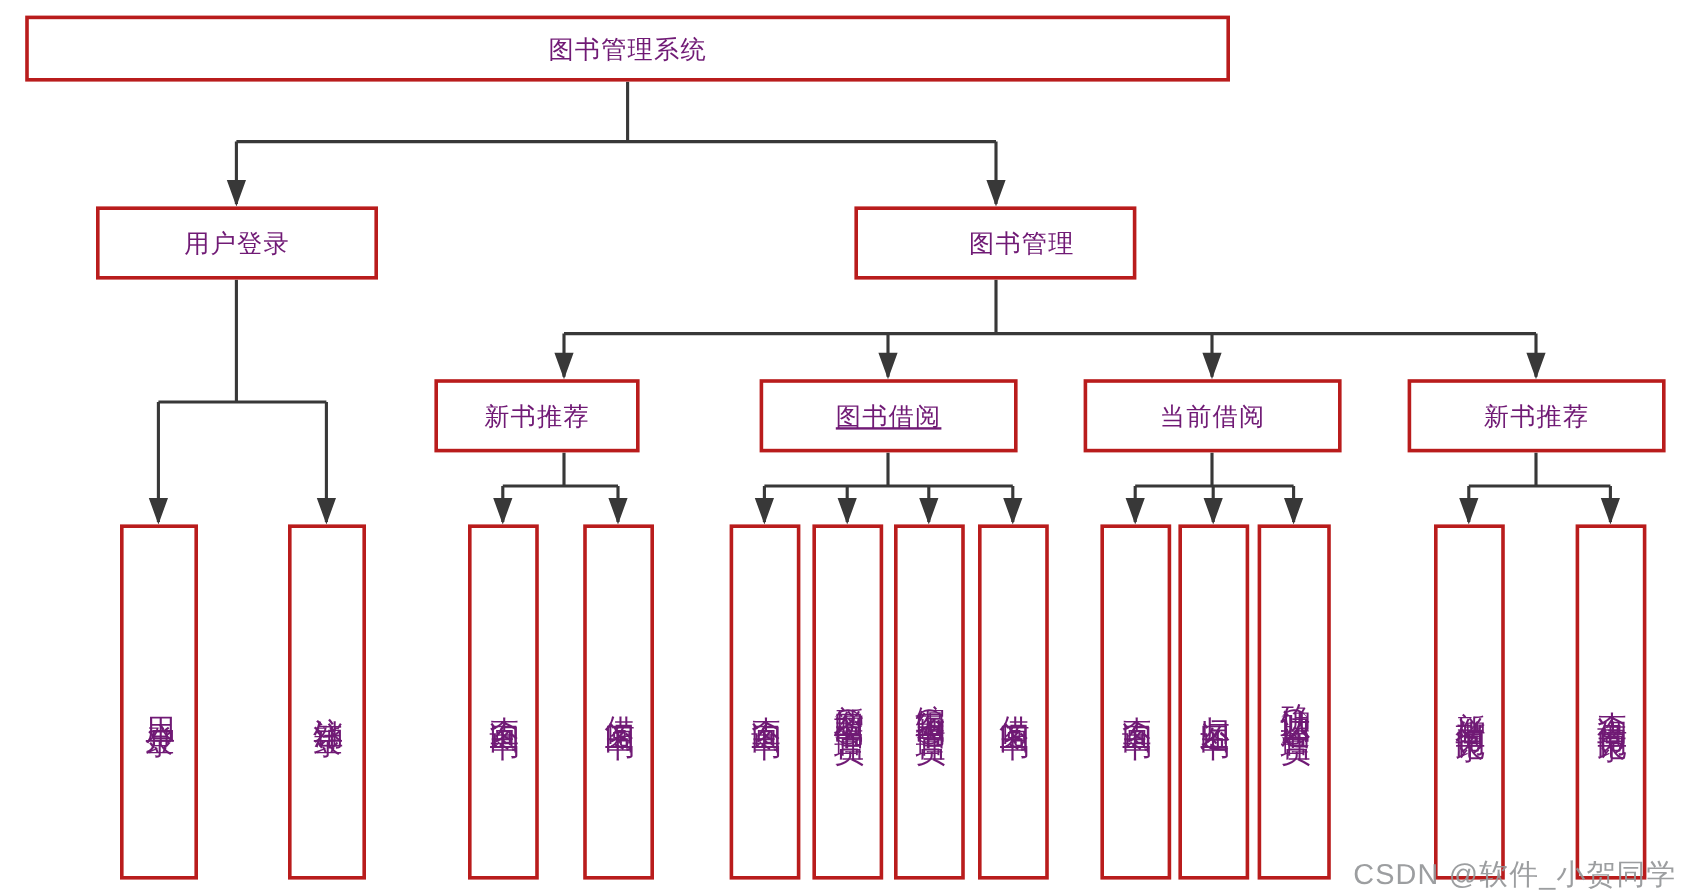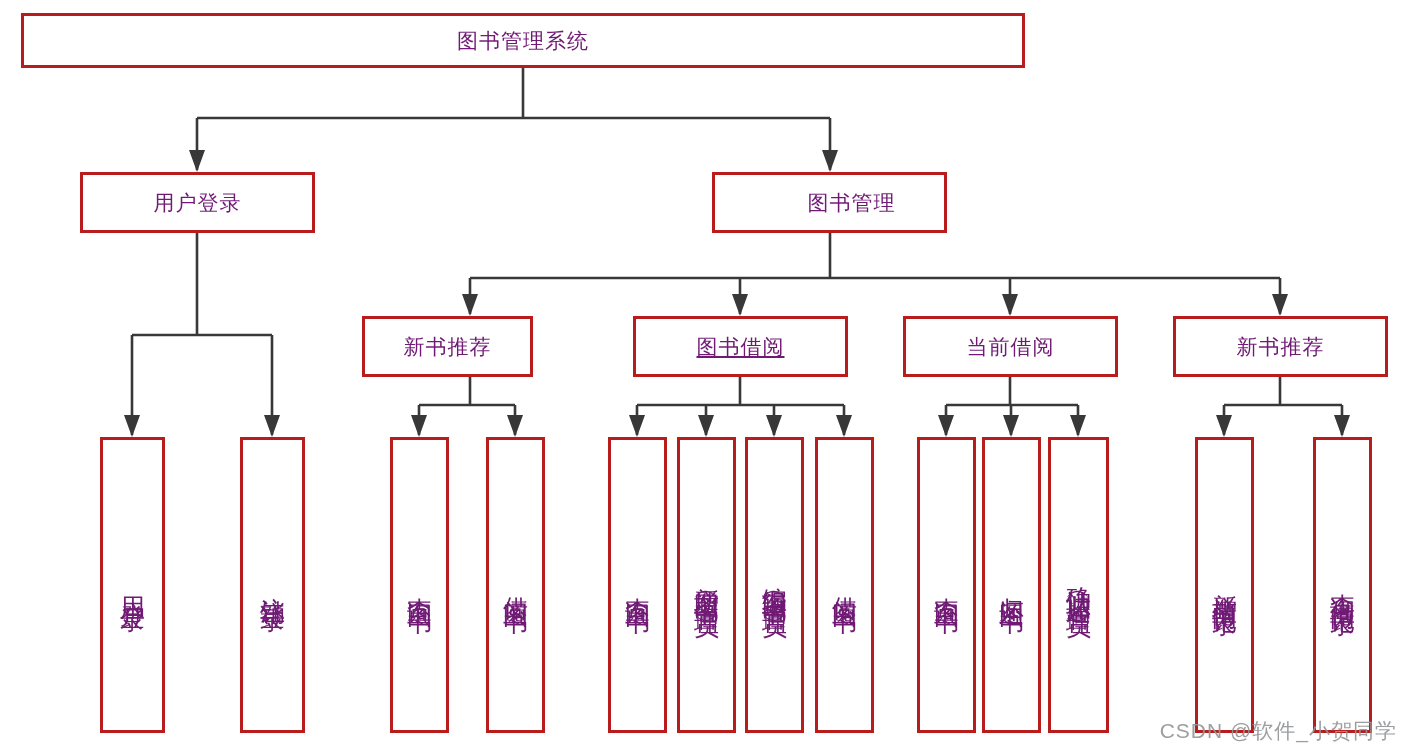--- a/index.html
+++ b/index.html
@@ -41,21 +41,21 @@
     text-orientation: mixed;
     font-size: 25px;
     letter-spacing: 4px;
     line-height: 1;
   }
   .watermark {
     position: absolute;
     right: 8px;
     bottom: 2px;
     color: rgba(148, 150, 152, 0.92);
-    font-size: 21px;
+    font-size: 24px;
     letter-spacing: 1px;
     z-index: 5;
     white-space: nowrap;
   }
 </style>
 </head>
 <body>
 
 <div class="canvas">
 

